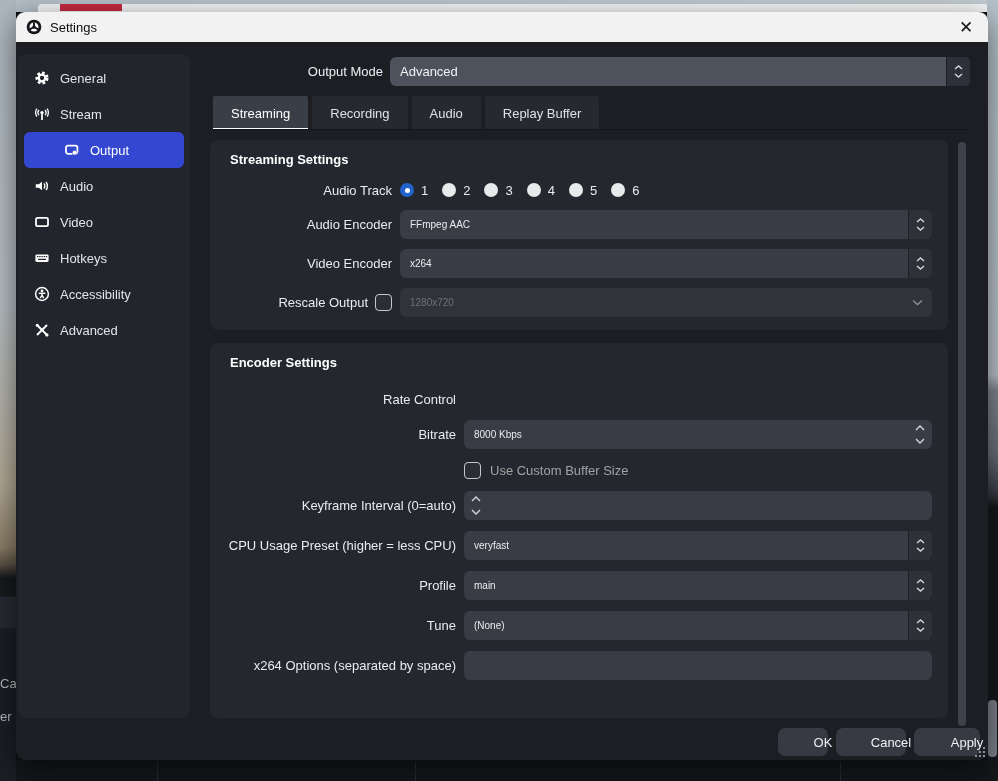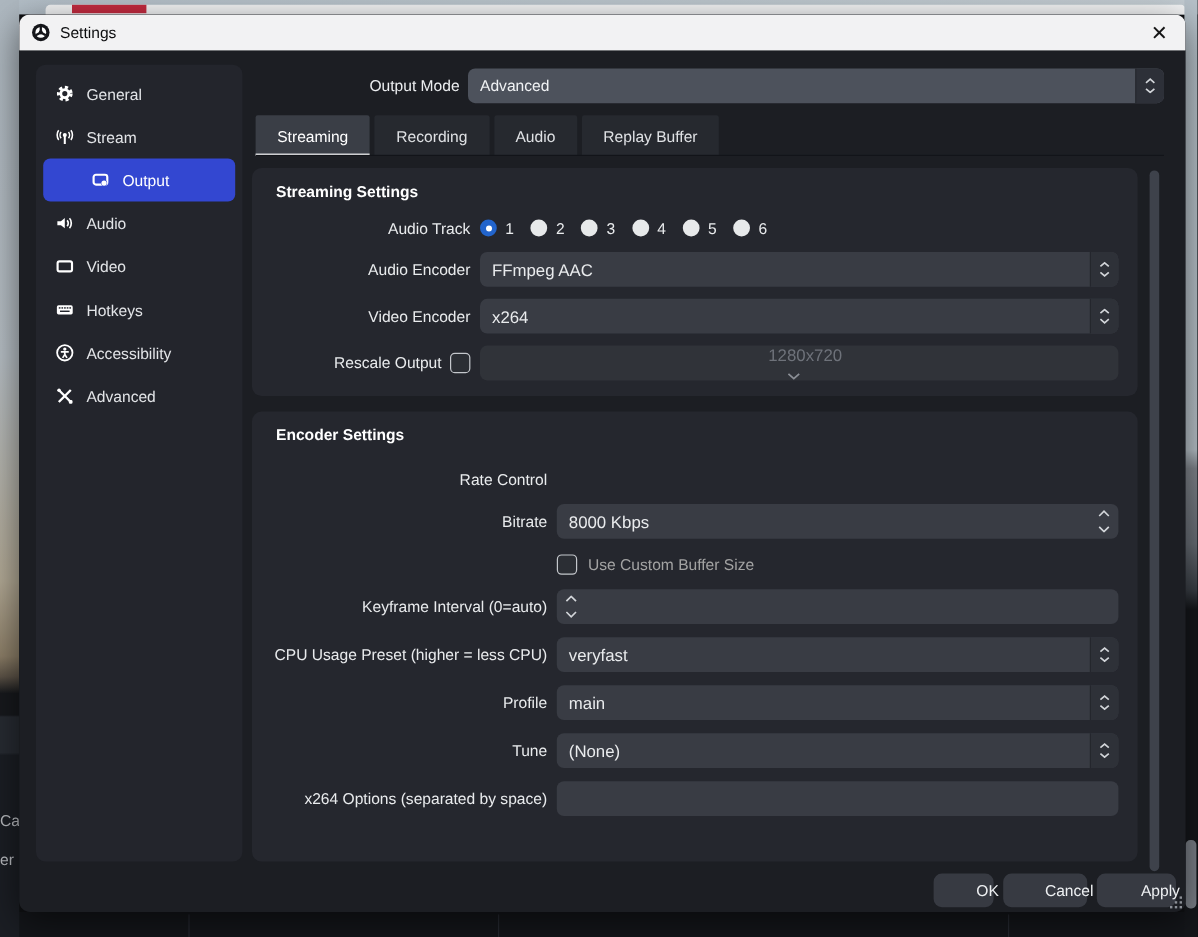--- a/index.html
+++ b/index.html
@@ -31,21 +31,21 @@
             box-shadow:0 8px 30px rgba(0,0,0,.55); }
 
   .titlebar { position:absolute; left:0; top:0; width:100%; height:30px; background:#f2f2f3;
               display:flex; align-items:center; padding-left:10px; }
   .titlebar .obs-logo { width:16px; height:16px; margin-right:8px; }
   .titlebar .title { font-size:13px; color:#0c0d0e; }
   .close-btn { position:absolute; right:0; top:0; width:44px; height:30px; display:flex;
                align-items:center; justify-content:center; color:#141414; font-size:17px; cursor:pointer; }
 
   
-  .sidebar { position:absolute; left:14px; top:42px; width:172px; height:664px;
+  .sidebar { position:absolute; left:2px; top:42px; width:172px; height:664px;
              background:#23252c; border-radius:8px; padding-top:6px; }
   .side-item { height:36px; margin:0 6px; border-radius:6px; display:flex; align-items:center;
                padding-left:10px; gap:10px; color:#e2e4e7; font-size:13px; cursor:pointer; }
   .side-item.selected { background:#3347d1; color:#ffffff;padding-left:40px; }
   .side-item svg { flex:0 0 16px; }
 
   
   .outmode-label { position:absolute; left:167px; top:45px; width:200px; height:29px;
                    display:flex; align-items:center; justify-content:flex-end;
                    color:#eceef0; font-size:13px; }
@@ -75,28 +75,28 @@
   .rows { margin-top:13px; display:flex; flex-direction:column; gap:10px; }
   .g2 .rows { margin-top:19px; gap:11px; }
   .row { display:flex; align-items:center; min-height:20px; }
   .lbl { width:172px; margin-right:8px; display:flex; align-items:center; justify-content:flex-end;
          gap:7px; color:#e9ebed; font-size:13px; text-align:right; }
   .g2 .lbl { width:236px; }
   .ctl { flex:1; display:flex; align-items:center; }
 
   
   .field { flex:1; height:29px; background:#393c44; border-radius:6px; display:flex;
-           align-items:center; color:#e9ebed; font-size:14px; cursor:pointer; }
+           align-items:center; color:#e9ebed; font-size:10px; cursor:pointer; }
   .field .val { flex:1; padding-left:10px; }
   .field .seg { width:24px; align-self:stretch; background:#2e3138; border-left:1px solid #1f2127;
                 border-radius:0 6px 6px 0; display:flex; flex-direction:column;
                 align-items:center; justify-content:center; gap:3px; }
   .field.spin .seg { background:transparent; border-left:none; justify-content:space-between;
                      padding:5px 0; }
-  .field.disabled { background:#303339; color:#6e727a; cursor:default;flex-direction:column; }
+  .field.disabled { background:#303339; color:#6e727a; cursor:default; }
   .field.disabled .chev-single { margin-right:9px; }
   input.txt { flex:1; height:29px; background:#393c44; border:none; border-radius:6px;
               color:#e9ebed; font-size:13px; padding:0 10px; outline:none; }
 
   
   .radio-group { display:flex; align-items:center; gap:14px; }
   .radio-opt { display:flex; align-items:center; gap:7px; color:#e9ebed; font-size:13px; cursor:pointer; }
   .radio { width:14px; height:14px; border-radius:50%; background:#e7e9ea; }
   .radio.on { background:#2264cc; position:relative; }
   .radio.on::after { content:""; position:absolute; left:4.5px; top:4.5px; width:5px; height:5px;

